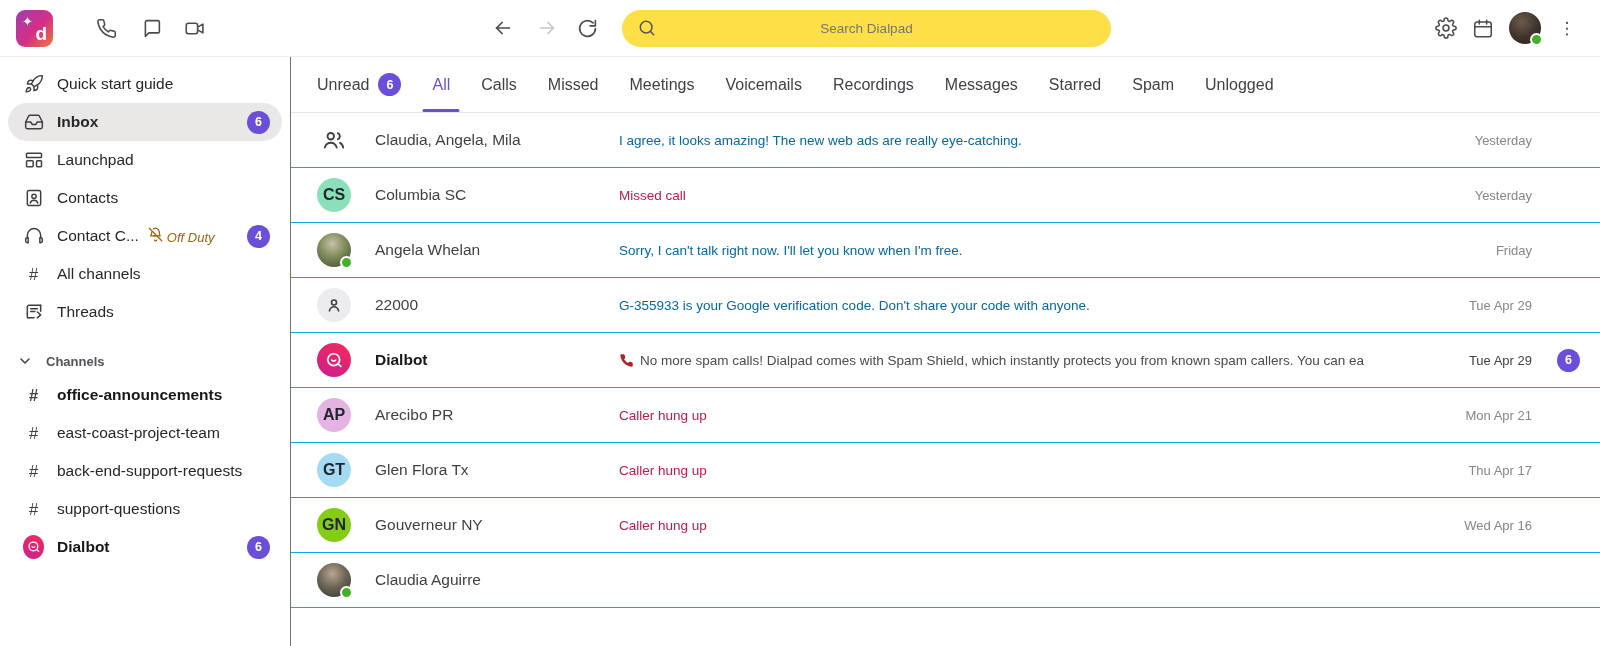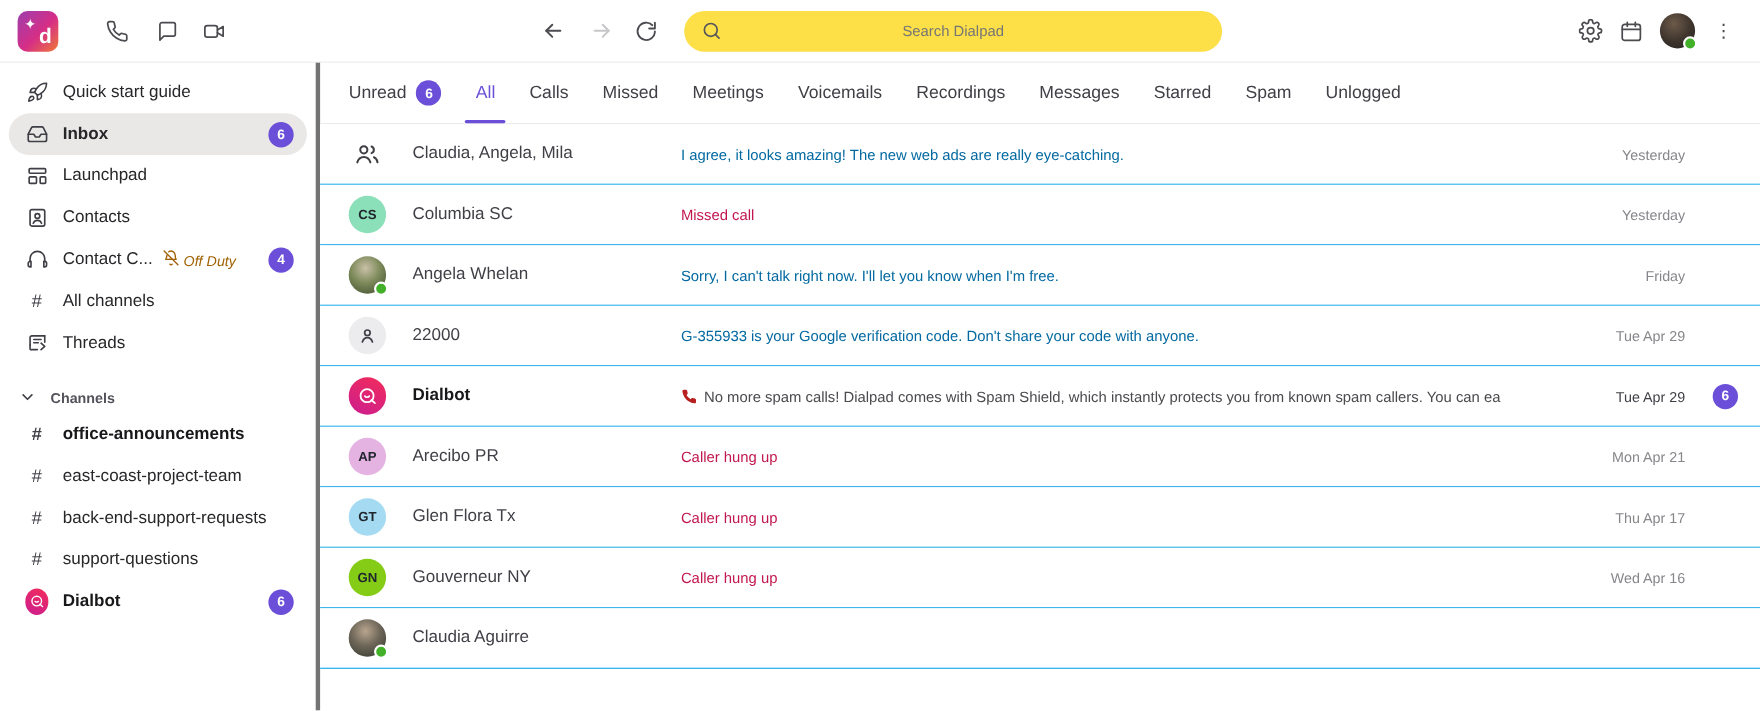--- a/index.html
+++ b/index.html
@@ -31,21 +31,21 @@
     font-family:"Liberation Sans", sans-serif; }
   .tb-right { margin-left:auto; display:flex; align-items:center; gap:15px; }
   .tb-avatar { width:32px; height:32px; border-radius:50%; position:relative;
     background:radial-gradient(circle at 40% 30%, #6d5a4a 0%, #3c332c 55%, #23201c 100%); }
   .pdot { position:absolute; right:-2px; bottom:-2px; width:13px; height:13px;
     border-radius:50%; background:#43b02a; border:2px solid #fff; }
   .kebab { font-size:17px; color:#4b4b50; letter-spacing:0; line-height:1; }
 
   
   .shell { display:flex; height:589px; }
-  .sidebar { width:291px; flex:0 0 291px; border-right:4px solid #737373; padding-top:8px; }
+  .sidebar { width:291px; flex:0 0 291px; border-right:1px solid #737373; padding-top:8px; }
   .main { flex:1; display:flex; flex-direction:column; }
 
   
   .side-item { height:38px; display:flex; align-items:center; margin:0 8px;
     padding:0 12px 0 15px; border-radius:19px; font-size:15.5px; color:#27272a; cursor:pointer; }
   .side-item .sic { width:21px; margin-right:13px; display:flex; align-items:center;
     justify-content:center; color:#3f3f46; flex:0 0 21px; }
   .side-item.selected { background:#e9e8e6; font-weight:700; }
   .sbadge { margin-left:auto; background:#6B4FD8; color:#fff; min-width:23px; height:23px;
     border-radius:12px; font-size:12.5px; font-weight:700; display:flex; align-items:center;
@@ -70,21 +70,21 @@
   .tab.active { color:#6B4FD8; }
   .tab.active::after { content:''; position:absolute; bottom:0; left:50%;
     transform:translateX(-50%); width:37px; height:3px; border-radius:3px; background:#6B4FD8; }
   .tbadge { background:#6B4FD8; color:#fff; min-width:23px; height:23px; border-radius:12px;
     font-size:12.5px; font-weight:700; display:flex; align-items:center; justify-content:center; }
 
   
   .row { height:55px; display:flex; align-items:center; border-bottom:1px solid #0ea5e9;
     padding:0 20px 0 26px; background:#fff; cursor:pointer; }
   .av { width:34px; height:34px; flex:0 0 34px; border-radius:50%; position:relative;
-    display:flex; align-items:center; justify-content:center; font-weight:700; font-size:12px;
+    display:flex; align-items:center; justify-content:center; font-weight:700; font-size:16px;
     color:#21262e; margin-right:24px; }
   .av-group { background:transparent; color:#3f3f46; }
   .av-person { background:#ececee; color:#3f3f46; }
   .av-photo1 { background:radial-gradient(circle at 45% 32%, #c9c0a8 0%, #7d8a5a 45%, #3d4a2e 100%); }
   .av-photo2 { background:radial-gradient(circle at 45% 32%, #b9a58f 0%, #6d6658 45%, #30342c 100%); }
   .av-dialbot { background:linear-gradient(205deg,#ee2a5f 10%,#cf1f8a 90%); }
   .name { width:244px; flex:0 0 244px; font-size:15.5px; color:#3f3f46;
     white-space:nowrap; overflow:hidden; text-overflow:ellipsis; }
   .snippet { flex:1 1 auto; font-size:13.5px; color:#0369a1; white-space:nowrap;
     overflow:hidden; margin-right:16px; display:flex; align-items:center; gap:6px; }

